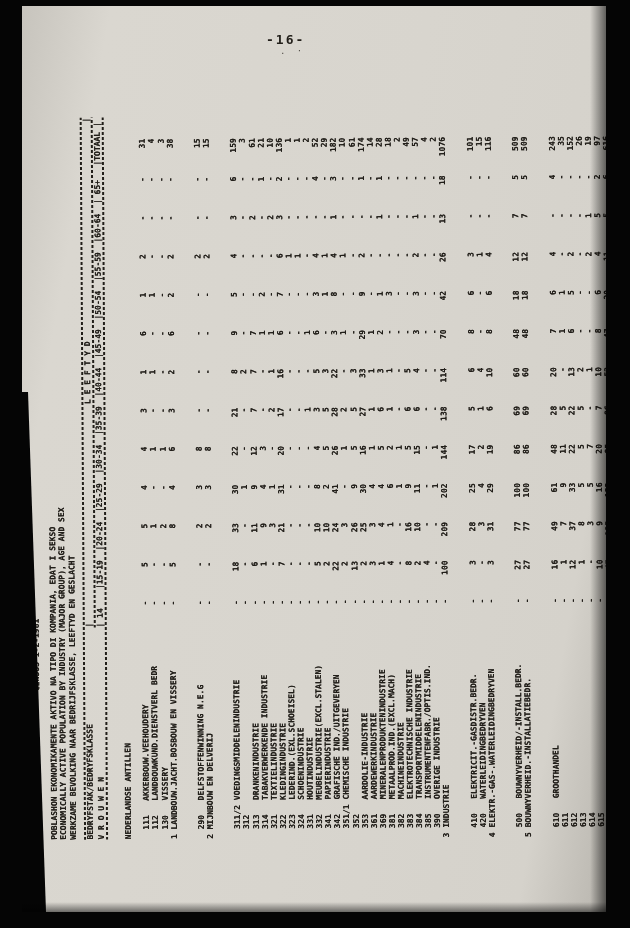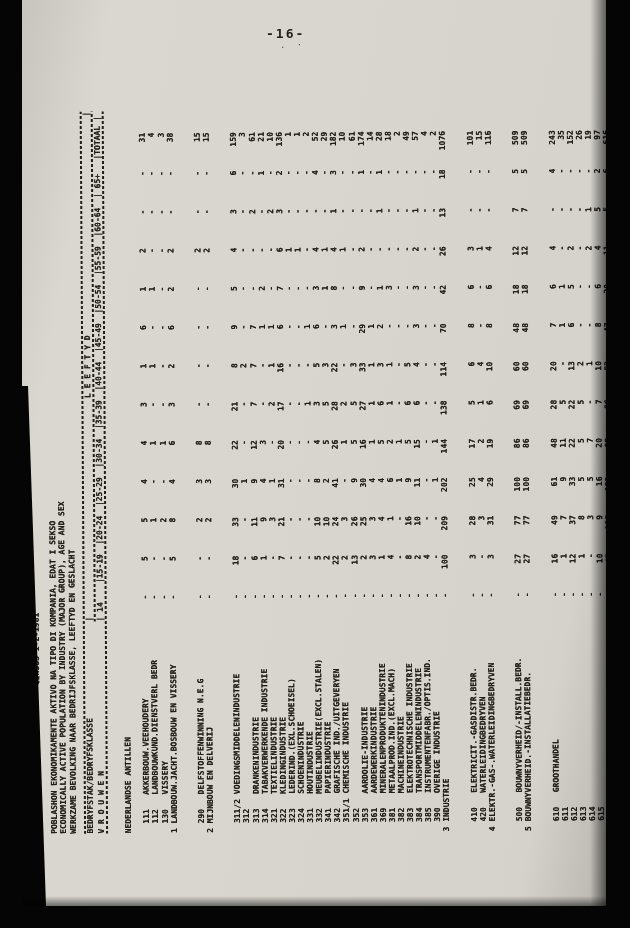--- a/index.html
+++ b/index.html
@@ -1,21 +1,21 @@
 <!DOCTYPE html>
 <html style="--ink: #211e19;"><head>
 <meta charset="utf-8">
 <style>
   html,body{margin:0;padding:0;}
   body{
     width:630px;height:928px;background:#050505;position:relative;
     overflow:hidden;font-family:"DejaVu Sans Mono",monospace;
   }
   .page{
-    position:absolute;left:22px;top:0;width:584px;height:906px;
+    position:absolute;left:22px;top:6px;width:584px;height:906px;
     background:linear-gradient(100deg,#c7c4bd 0%,#dad7d0 12%,#d8d5ce 55%,#d5d2cb 88%,#bdbab3 98%);
     overflow:hidden;
   }
   .page::after{
     content:"";position:absolute;right:0;top:0;bottom:0;width:16px;
     background:linear-gradient(to right,rgba(0,0,0,0),rgba(0,0,0,0.55));
     pointer-events:none;
   }
   .corner-shadow{
     position:absolute;left:0;bottom:0;width:24px;height:520px;background:#050505;

